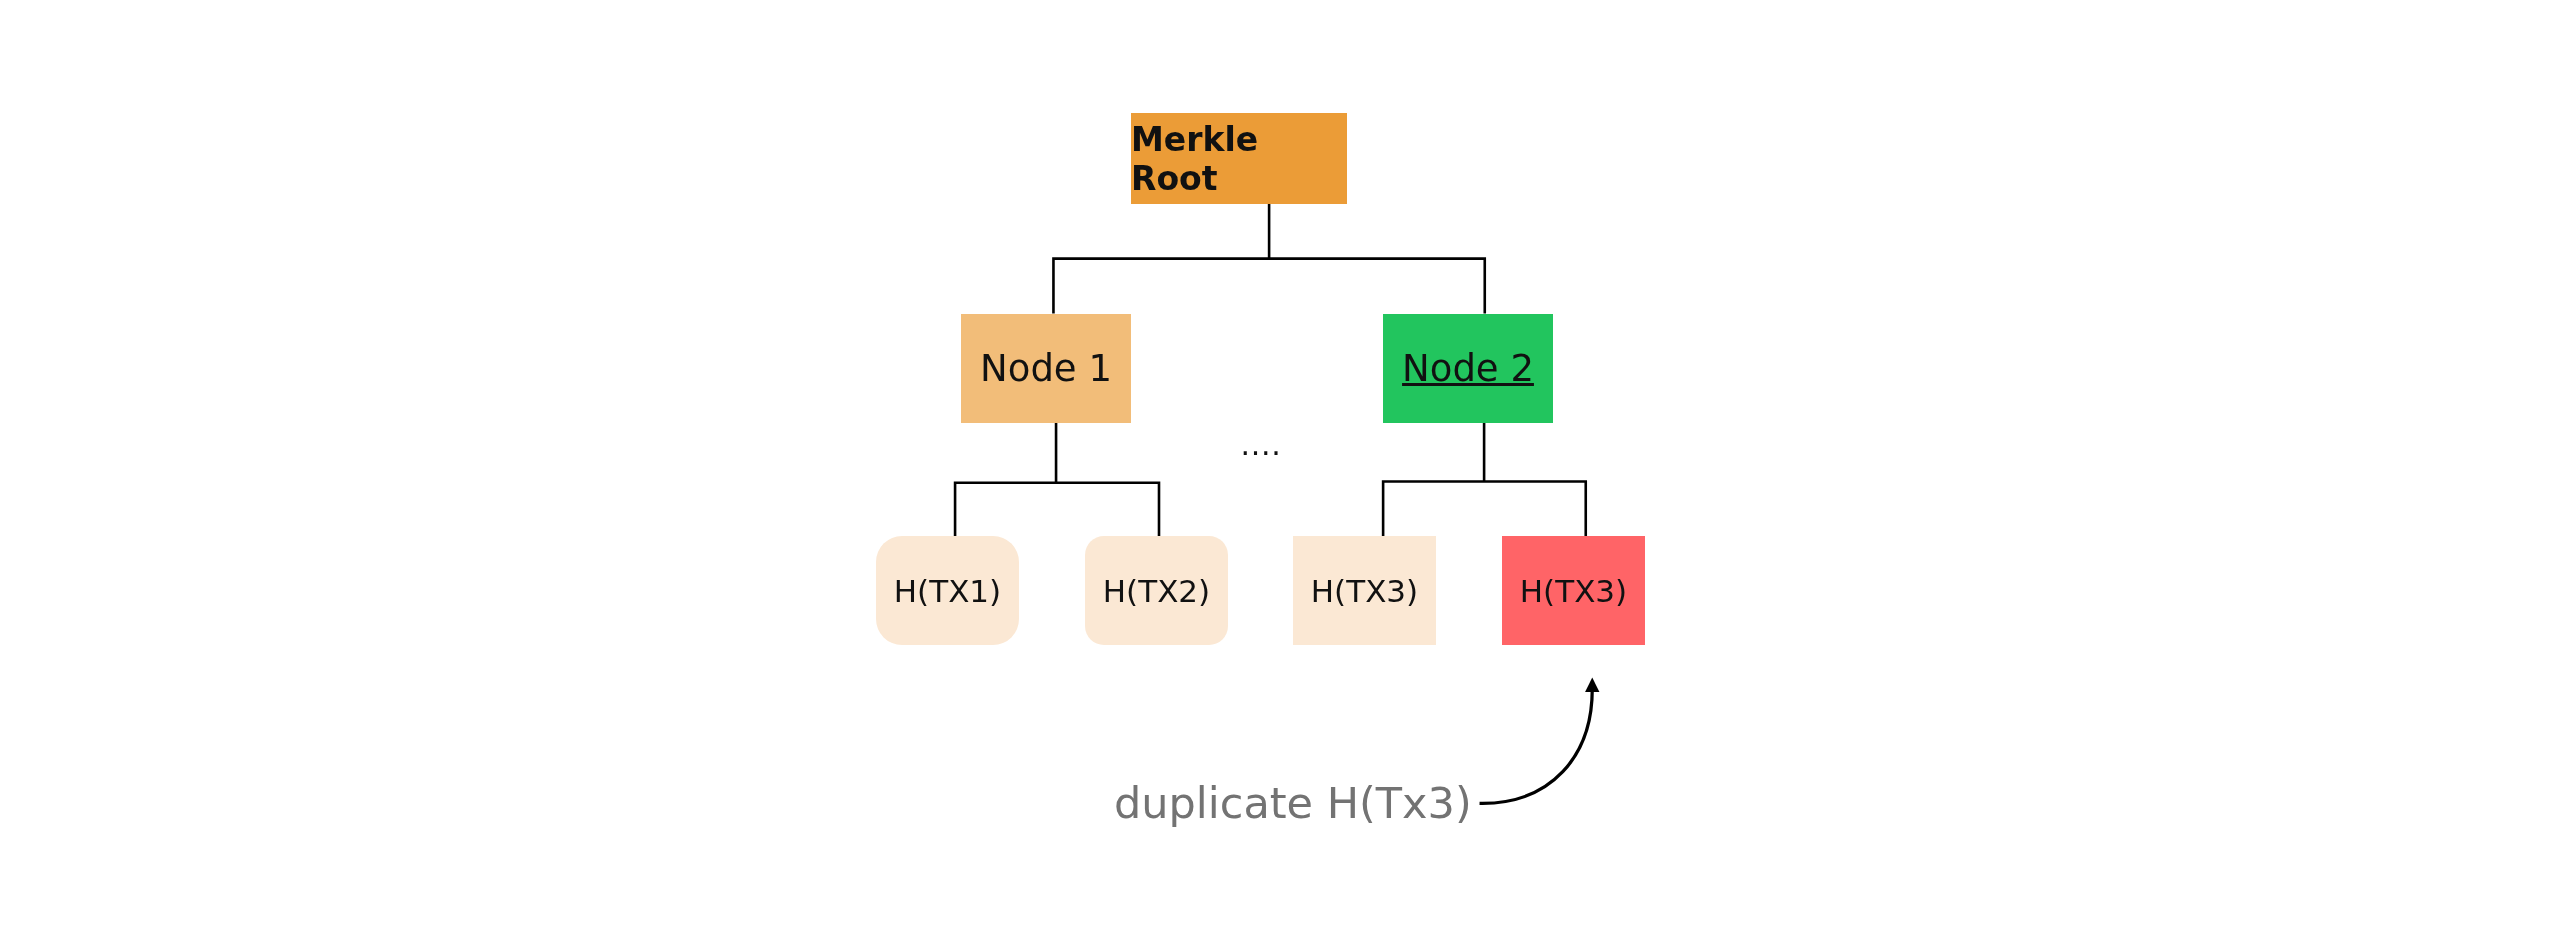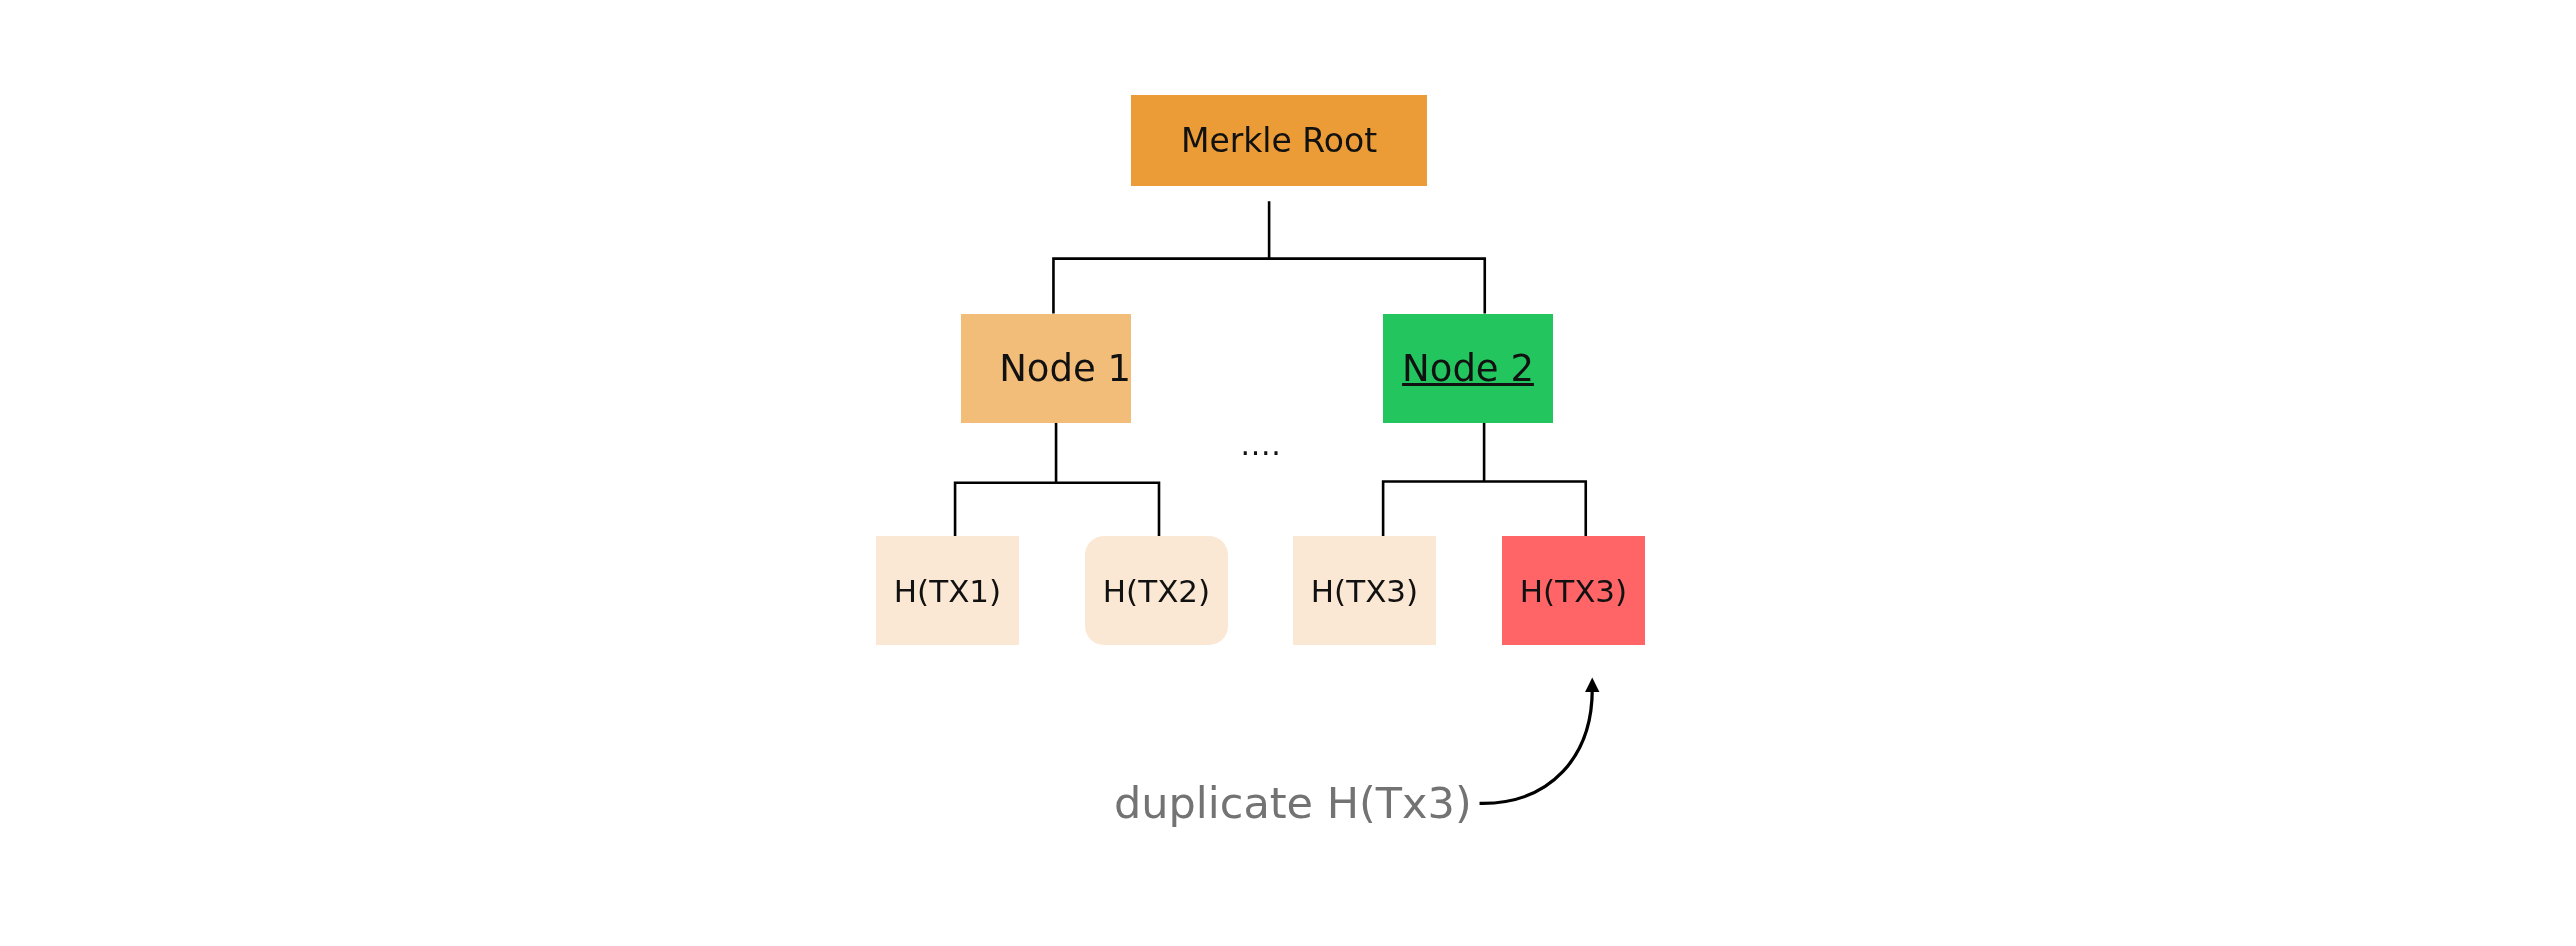--- a/index.html
+++ b/index.html
@@ -1,20 +1,20 @@
 <!DOCTYPE html>
 <html style="font-size:10.4px"><head>
   <meta charset="utf-8">
   <style>
     html, body { margin: 0; padding: 0; background: #ffffff; }
     body { width: 2576px; height: 946px; position: relative; overflow: hidden;
            font-family: "DejaVu Sans", "Liberation Sans", sans-serif; }
     .box { position: absolute; display: flex; align-items: center; justify-content: center;
            color: #111111; box-sizing: border-box; }
-    .root { left: 1131px; top: 95px; width: 296px; height: 91px; font-size: 33px; font-weight: normal; }
+    .root { left: 1131px; top: 113px; width: 216px; height: 91px; font-size: 33px; font-weight: bold; }
     .mid  { top: 314px; width: 170px; height: 109px; font-size: 37px; }
     .leaf { top: 536px; width: 143px; height: 109px; font-size: 31px; }
     #wires { position: absolute; left: 0; top: 0; width: 2576px; height: 946px; pointer-events: none; }
     .ellipsis { position: absolute; left: 1238px; top: 425px; width: 46px; height: 39px;
                 font-size: 30px; line-height: 39px; text-align: center; color: #111; letter-spacing: 0.7px; }
     .annotation { position: absolute; left: 1114px; top: 777px; height: 52px; line-height: 52px;
                   font-size: 43px; color: #737373; white-space: nowrap; }
   </style>
 </head>
 <body>
@@ -28,30 +28,30 @@
   <path d="M1620 648 V741 M1465 823 V741 H1778 V823" fill="none" stroke="#000" stroke-width="4"></path>
   <path d="M2277 648 V739 M2122 823 V739 H2433 V823" fill="none" stroke="#000" stroke-width="4"></path>
   <path d="M2270 1233 C2380 1235 2443 1160 2443 1058" fill="none" stroke="#000" stroke-width="5"></path>
   <polygon points="2443,1040 2432,1062 2454,1062" fill="#000"></polygon>
 </svg>
 
 <div class="box root" style="background: rgb(235, 156, 55);">
   <span>Merkle Root</span>
 </div>
 
-<div class="box mid" style="left: 961px; background: rgb(242, 189, 121); justify-content: flex-end;">
+<div class="box mid" style="left: 961px; background: rgb(242, 189, 121);">
   <span>Node 1</span>
 </div>
 <div class="box mid" style="left: 1383px; background: #22c55e; text-decoration: underline;">
   <span>Node 2</span>
 </div>
 
 <div class="ellipsis">....</div>
 
-<div class="box leaf" style="left: 876px; background: rgb(251, 232, 212);">
+<div class="box leaf" style="left: 876px; background: rgb(251, 232, 212); border-radius: 26px;">
   <span>H(TX1)</span>
 </div>
 <div class="box leaf" style="left: 1085px; background: rgb(251, 232, 212); border-radius: 19px;">
   <span>H(TX2)</span>
 </div>
 <div class="box leaf" style="left: 1293px; background: rgb(251, 232, 212);">
   <span>H(TX3)</span>
 </div>
 <div class="box leaf" style="left: 1502px; top: 536px; background: rgb(255, 100, 103);">
   <span>H(TX3)</span>

